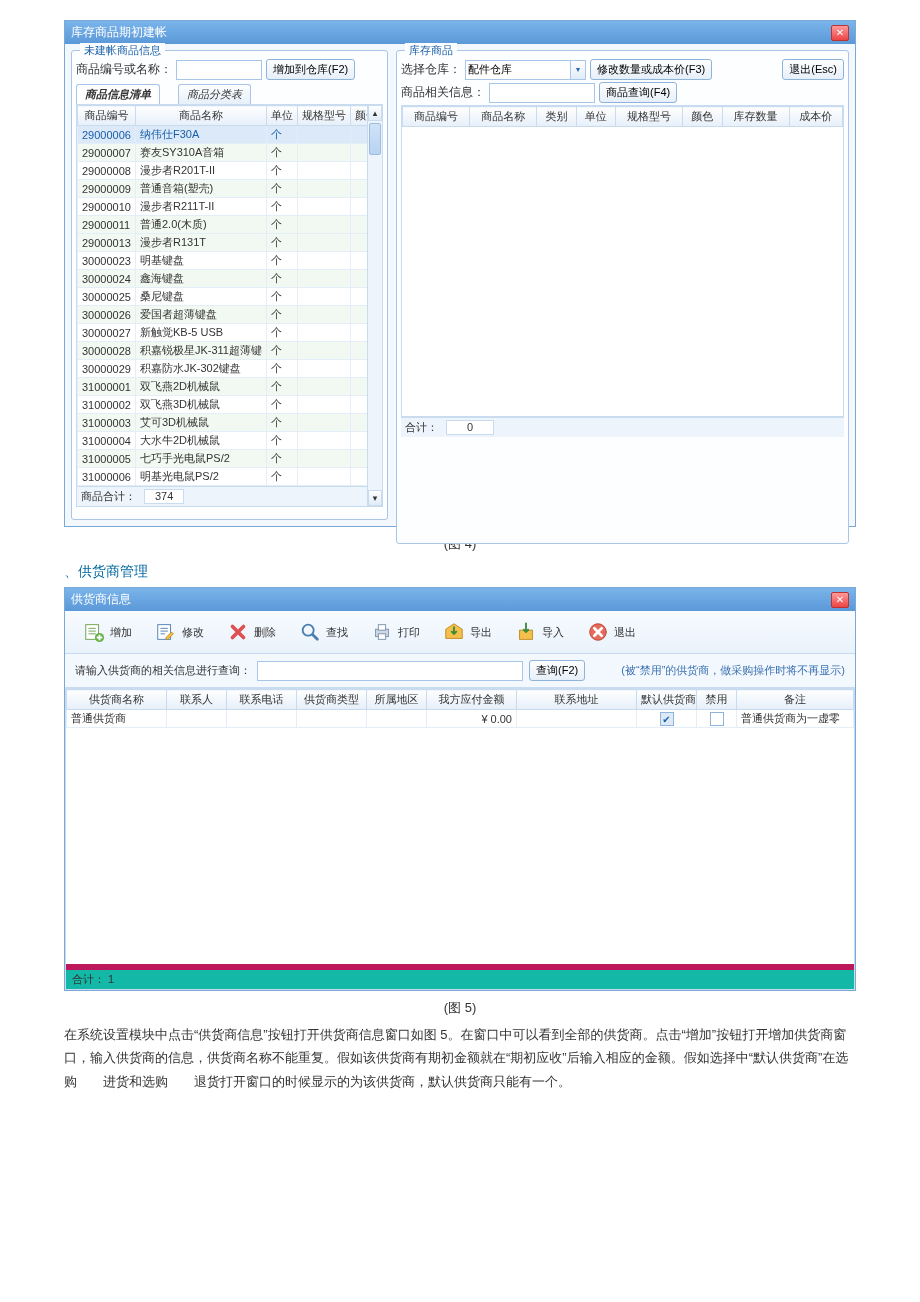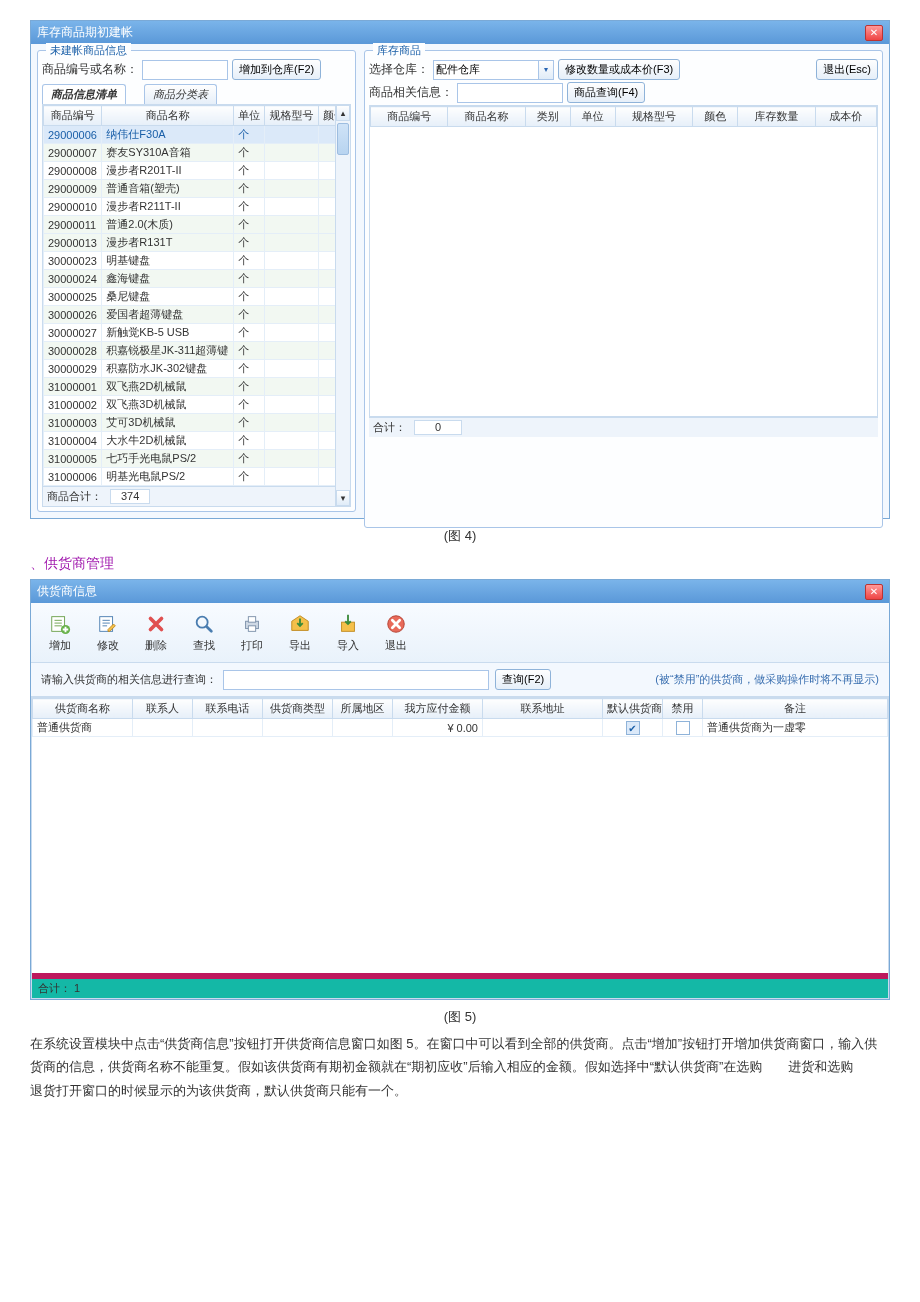--- a/index.html
+++ b/index.html
@@ -1,25 +1,25 @@
 <!DOCTYPE html>
 <html><head>
 <meta charset="utf-8">
 <style>
   body { margin: 0; background: #fff; font-family: "Microsoft YaHei", SimSun, Arial, sans-serif; font-size: 12px; color: #333; }
-  .page { width: 860px; margin: 20px auto 60px; }
+  .page { width: 792px; margin: 20px auto 60px; }
 
   
   .win { border: 1px solid #7aa9d6; background: linear-gradient(#eaf3fc,#eaf3fc); box-shadow: 0 0 0 1px #fff inset; }
   .win-title { background: linear-gradient(#7ab4ea,#5a98d8); color: #fff; padding: 3px 6px; display: flex; align-items: center; justify-content: space-between; font-size: 12px; }
   .win-close { width: 16px; height: 14px; background: linear-gradient(#f99,#e44); border: 1px solid #b33; border-radius: 2px; display: flex; align-items: center; justify-content: center; color: #fff; font-size: 10px; line-height: 1; }
   .win-body { background: #f3f8fe; padding: 4px; }
 
   
-  .group { border: 1px solid #a9c5e8; border-radius: 3px; margin: 2px; position: relative; padding: 6px 4px 4px; background: #fdfeff; }
+  .group { border: 1px solid #a9c5e8; border-radius: 3px; margin: 2px; position: relative; padding: 6px 4px 12px; background: #fdfeff; }
   .group-legend { position: absolute; top: -8px; left: 8px; background: #fdfeff; padding: 0 4px; color: #1a5fa8; font-size: 11px; }
 
   .row { display: flex; align-items: center; gap: 4px; margin: 2px 0; }
   .lbl { color: #333; }
   input.tx, select { border: 1px solid #a9c5e8; height: 18px; padding: 0 2px; font-size: 11px; background: #fff; }
   .btn { border: 1px solid #8fb3d9; background: linear-gradient(#fefefe,#e6eff9); padding: 2px 6px; font-size: 11px; border-radius: 3px; cursor: pointer; white-space: nowrap; }
 
   
   .tabs { display: flex; gap: 18px; margin-top: 4px; font-style: italic; }
   .tab { border: 1px solid #a9c5e8; border-bottom: none; background: linear-gradient(#fefefe,#e6eff9); padding: 2px 8px; font-size: 11px; border-radius: 3px 3px 0 0; cursor: pointer; }
@@ -38,25 +38,25 @@
   .footer-row { background: #eef4fb; border-top: 1px solid #c9dbee; padding: 2px 4px; display:flex; gap:8px; font-size:11px; }
 
   
   .fig-row { display: flex; gap: 4px; }
   .fig-left { flex: 0 0 38%; }
   .fig-right { flex: 1; }
 
   
   .caption { text-align: center; font-size: 13px; margin: 8px 0 6px; color: #333; }
   p.body-text { font-size: 13px; line-height: 1.8; margin: 6px 0; }
-  .section-head { color: #a21caf; font-size: 14px; margin: 10px 0 6px; }
+  .section-head { color: #0369a1; font-size: 14px; margin: 10px 0 6px; }
 
   
   .toolbar { display: flex; gap: 6px; padding: 6px 8px; background: linear-gradient(#f8fbff,#e9f2fb); border-bottom: 1px solid #c9dbee; }
-  .tbtn { display: flex; flex-direction: column; align-items: center; gap: 2px; padding: 2px 6px; border: 1px solid transparent; border-radius: 3px; cursor: pointer; font-size: 11px; }
+  .tbtn { display: flex; flex-direction: row; align-items: center; gap: 2px; padding: 2px 6px; border: 1px solid transparent; border-radius: 3px; cursor: pointer; font-size: 11px; }
   .ticon { width: 28px; height: 24px; display:flex; align-items:center; justify-content:center; }
   .ticon svg { width: 24px; height: 22px; }
 
   .query-bar { display:flex; align-items:center; gap:6px; padding:6px 10px; font-size:11px; background:#f3f8fe; border-bottom:1px solid #c9dbee; }
   .hint { color:#3a6fb0; }
 
   .supplier-grid-wrap { height: 300px; background:#fff; border:1px solid #c9dbee; margin:0; overflow:hidden; display:flex; flex-direction:column; }
   .supplier-footer { background:#14b8a6; border-top:6px solid #be185d; padding:2px 6px; font-size:11px; }
 
   .chk-box { width:12px; height:12px; border:1px solid #8fb3d9; display:inline-block; vertical-align:middle; background:#fff; }

